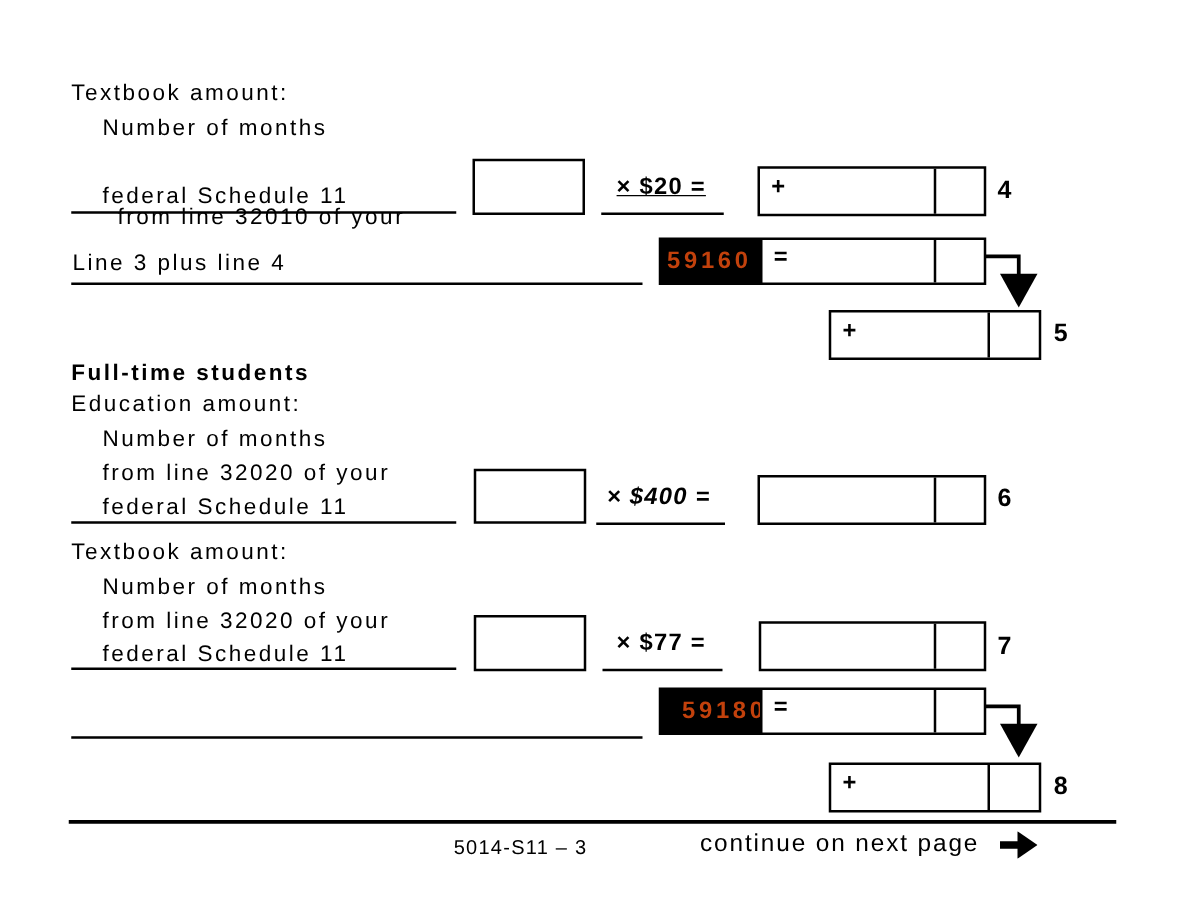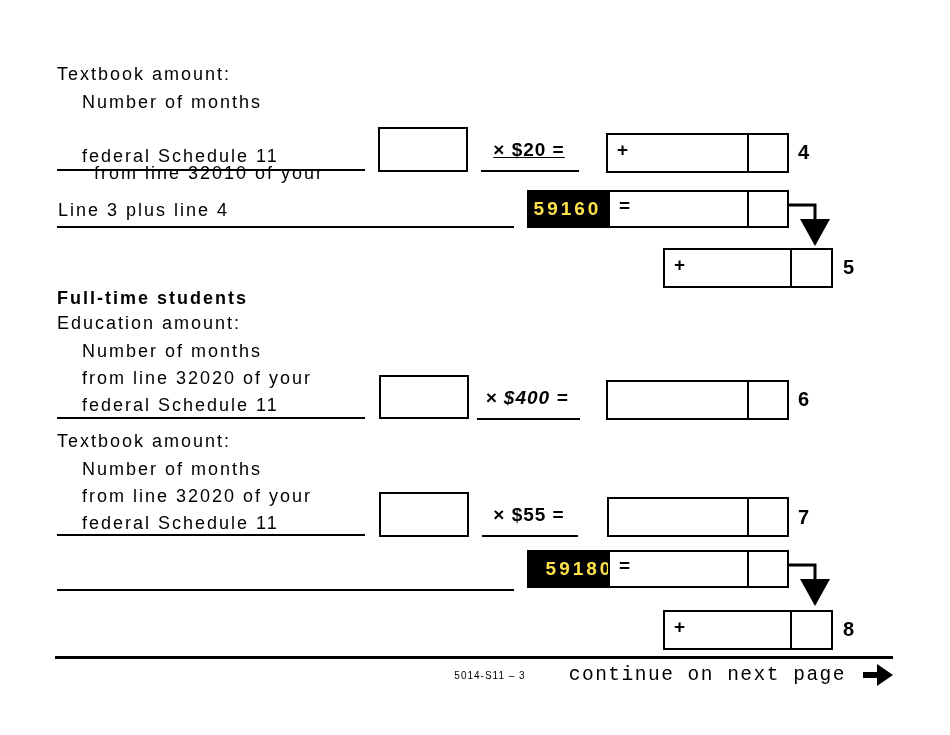--- a/index.html
+++ b/index.html
@@ -7,33 +7,33 @@
     position:relative;width:950px;height:735px;background:#ffffff;
     font-family:"Liberation Sans", sans-serif;color:#000;overflow:hidden;
   }
   .txt{position:absolute;font-size:18px;letter-spacing:2px;white-space:nowrap;line-height:24px;}
   .bold{font-weight:bold;}
   .rule{position:absolute;height:2px;background:#000;}
   .box{position:absolute;border:2px solid #000;background:#fff;box-sizing:border-box;}
   .split{position:absolute;top:0;bottom:0;width:0;border-left:2px solid #000;}
   .sign{position:absolute;left:9px;top:4px;font-size:19px;font-weight:bold;letter-spacing:0;}
   .code{
-    position:absolute;background:#000;color:#fde047;font-weight:bold;font-size:19px;
+    position:absolute;background:#000;color:#c2410c;font-weight:bold;font-size:19px;
     letter-spacing:3px;display:flex;align-items:center;justify-content:center;box-sizing:border-box;
   }
   .linenum{position:absolute;font-size:20px;font-weight:bold;letter-spacing:0;}
   .mult{position:absolute;font-size:19px;font-weight:bold;letter-spacing:1px;text-align:center;white-space:nowrap;}
   .arrow{position:absolute;}
   #footer-continue{
     position:absolute;left:560px;top:664px;width:333px;display:flex;
-    align-items:center;justify-content:flex-end;gap:17px;font-family:Liberation Mono, monospace;
+    align-items:center;gap:17px;
   }
   #footer-continue .c-label{font-size:19.5px;letter-spacing:1.5px;white-space:nowrap;}
-  #footer-code{position:absolute;left:395px;top:670px;width:190px;text-align:center;
-    font-size:10px;letter-spacing:1px;}
+  #footer-code{position:absolute;left:363px;top:670px;width:190px;
+    font-size:16px;letter-spacing:1px;}
 </style>
 </head>
 <body>
 
 <div id="page">
 
   <div class="txt" style="left:57px;top:62px;">Textbook amount:</div>
   <div class="txt" style="left:82px;top:90px;">Number of months</div>
   <div class="txt" style="left:94px;top:117px;margin-top:44px;">from line 32010 of your</div>
   <div class="txt" style="left:82px;top:144px;">federal Schedule 11</div>
@@ -86,21 +86,21 @@
   </div>
   <div class="linenum" style="left:798px;top:388px;">6</div>
 
   <div class="txt" style="left:57px;top:429px;">Textbook amount:</div>
   <div class="txt" style="left:82px;top:457px;">Number of months</div>
   <div class="txt" style="left:82px;top:484px;">from line 32020 of your</div>
   <div class="txt" style="left:82px;top:511px;">federal Schedule 11</div>
   <div class="rule" style="left:57px;top:534px;width:308px;"></div>
 
   <div class="box" style="left:379px;top:492px;width:90px;height:45px;"></div>
-  <div class="mult" style="left:478px;top:504px;width:102px;">× $55 =</div>
+  <div class="mult" style="left:478px;top:504px;width:102px;">× $77 =</div>
   <div class="rule" style="left:482px;top:535px;width:96px;"></div>
 
   <div class="box" style="left:607px;top:497px;width:182px;height:40px;">
     <span class="split" style="left:138px;"></span>
   </div>
   <div class="linenum" style="left:798px;top:506px;">7</div>
 
   <div class="rule" style="left:57px;top:589px;width:457px;"></div>
 
   <div class="code" style="left:527px;top:550px;width:81px;height:38px;padding-left:24px;">59180</div>

